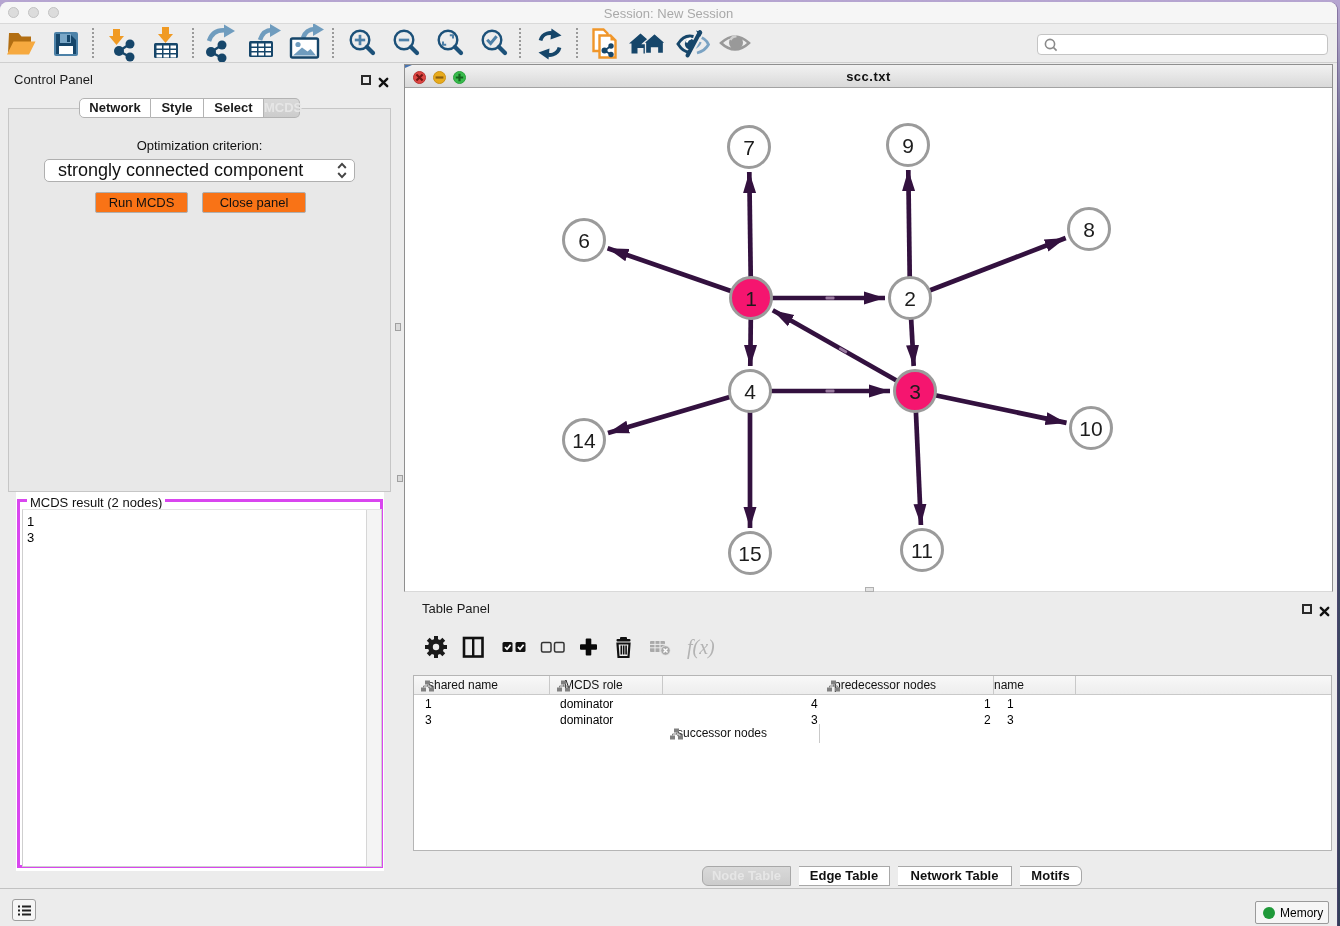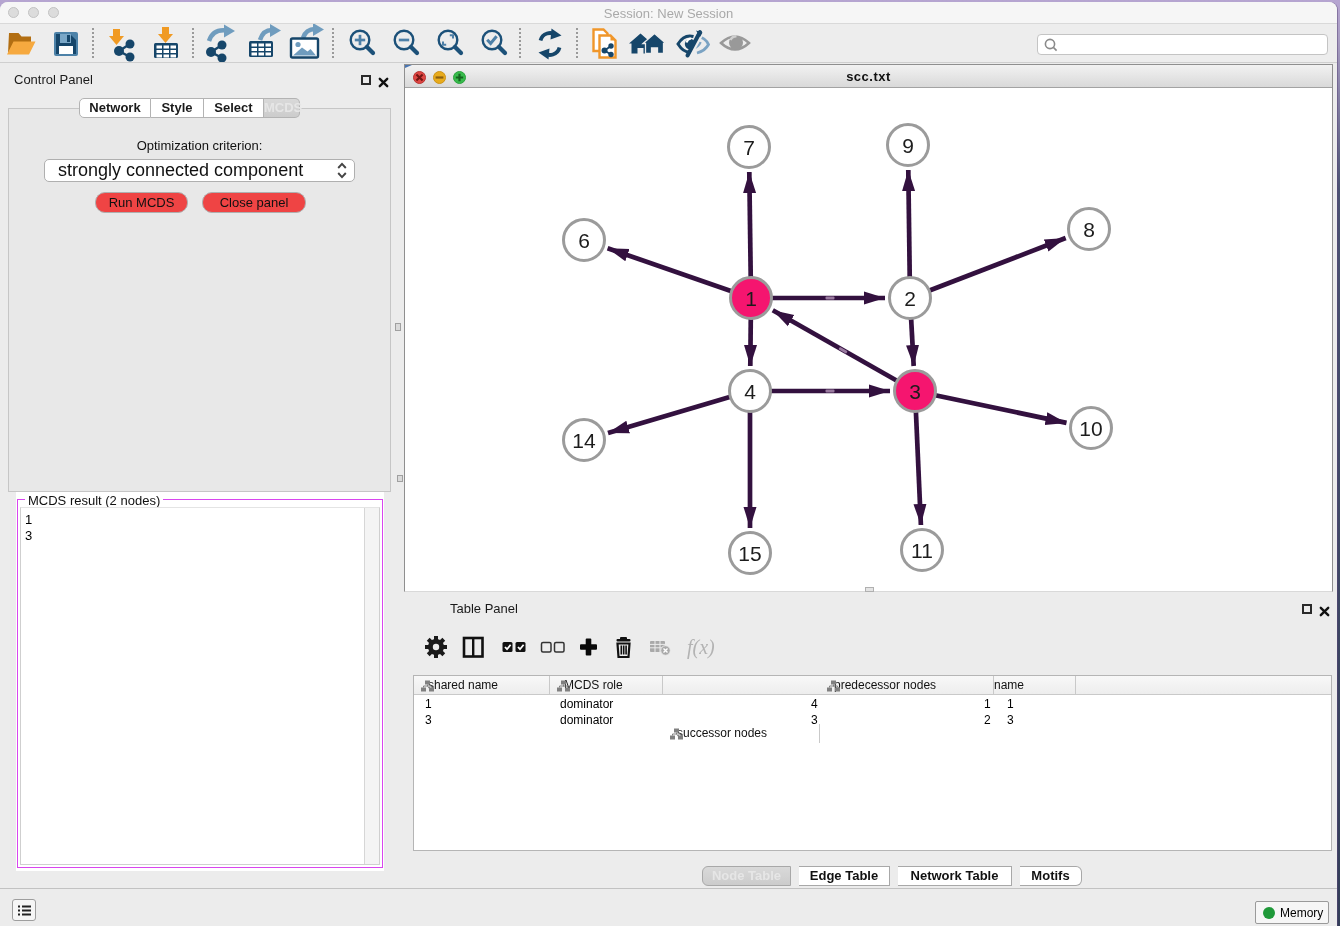--- a/index.html
+++ b/index.html
@@ -25,42 +25,42 @@
 .tab { height:20px; background:#fff; border:1px solid #b3b3b3; border-left:none;
   font-size:13px; font-weight:bold; color:#1a1a1a; text-align:center; line-height:18px; }
 .tab.first { border-left:1px solid #b3b3b3; border-radius:5px 0 0 5px; }
 .tab.sel { background:linear-gradient(#d9d9d9,#cccccc); color:#e6e6e6; border-radius:0 5px 5px 0; }
 #cp-content { position:absolute; left:8px; top:45px; width:383px; height:384px;
   background:#e8e8e8; border:1px solid #c6c6c6; }
 #optlabel { position:absolute; left:0; top:29px; width:100%; text-align:center; font-size:13px; color:#111; }
 #combo { position:absolute; left:35px; top:50px; width:311px; height:23px; background:#fff;
   border:1px solid #afafaf; border-radius:5px; font-size:18px; color:#111; line-height:21px;
   padding-left:13px; }
-.btn { position:absolute; top:83px; height:21px; background:#ef4444; border:1px solid #afafaf;
-  border-radius:10px; font-size:13px; color:#111; text-align:center; line-height:19px; }
+.btn { position:absolute; top:83px; height:21px; background:#f97316; border:1px solid #afafaf;
+  border-radius:2px; font-size:13px; color:#111; text-align:center; line-height:19px; }
 #results { position:absolute; left:16px; top:429px; width:368px; height:379px; background:#fff; }
 #fieldset { position:absolute; left:1px; top:7px; width:366px; height:369px;
-  border:1px solid #d946ef; }
+  border:3px solid #d946ef; }
 #fieldset-label { position:absolute; left:7px; top:-7px; background:#fff; padding:0 3px;
   font-size:13px; color:#111; }
 #fieldset-inner { position:absolute; left:2px; top:7px; width:360px; height:358px;
   background:#fff; border:1px solid #cfcfcf; border-top-color:#e4e4e4; }
 #fieldset-scroll { position:absolute; right:0px; top:0px; width:15px; height:356px; background:#f4f4f4; border-left:1px solid #d6d6d6;}
 #mcds-text { position:absolute; left:4px; top:4px; font-size:13px; line-height:16px; color:#000; }
 
 #frame { position:absolute; left:404px; top:62px; width:929px; height:528px;
   border:1px solid #8f8f8f; border-bottom:1px solid #d9d9d9; background:#fff; }
 #frame-title { position:absolute; left:0; top:0; width:100%; height:23px;
   background:linear-gradient(#f2f2f2,#d9d9d9); border-bottom:1px solid #a3a3a3; }
 #frame-title-text { position:absolute; width:100%; top:4px; text-align:center; font-size:13px;
   font-weight:bold; color:#111; letter-spacing:0.5px; }
 .fl { position:absolute; top:6px; width:13px; height:13px; border-radius:50%; }
 
 #tp { position:absolute; left:404px; top:596px; width:933px; height:290px; background:#ececec; }
-#tp-head { position:absolute; left:18px; top:3px; font-size:13px; color:#1a1a1a;margin-left:28px; }
+#tp-head { position:absolute; left:18px; top:3px; font-size:13px; color:#1a1a1a; }
 #tp-table { position:absolute; left:9px; top:77px; width:919px; height:176px; background:#fff;
   border:1px solid #b5b5b5; }
 #tp-header { position:absolute; left:0; top:0; width:100%; height:19px;
   background:linear-gradient(#f8f8f8,#ededed); border-bottom:1px solid #c9c9c9; display:flex; }
 .th { height:19px; border-right:1px solid #c9c9c9; position:relative; font-size:12px;
   color:#111; line-height:18px; padding-left:14px; }
 .thic { position:absolute; left:7px; top:4px; }
 .trow { position:absolute; left:0; width:100%; height:16px; font-size:12px; color:#000; }
 .trow span { position:absolute; top:1px; }
 #tp-tabs { position:absolute; left:290px; top:268px; height:20px; display:flex; }

